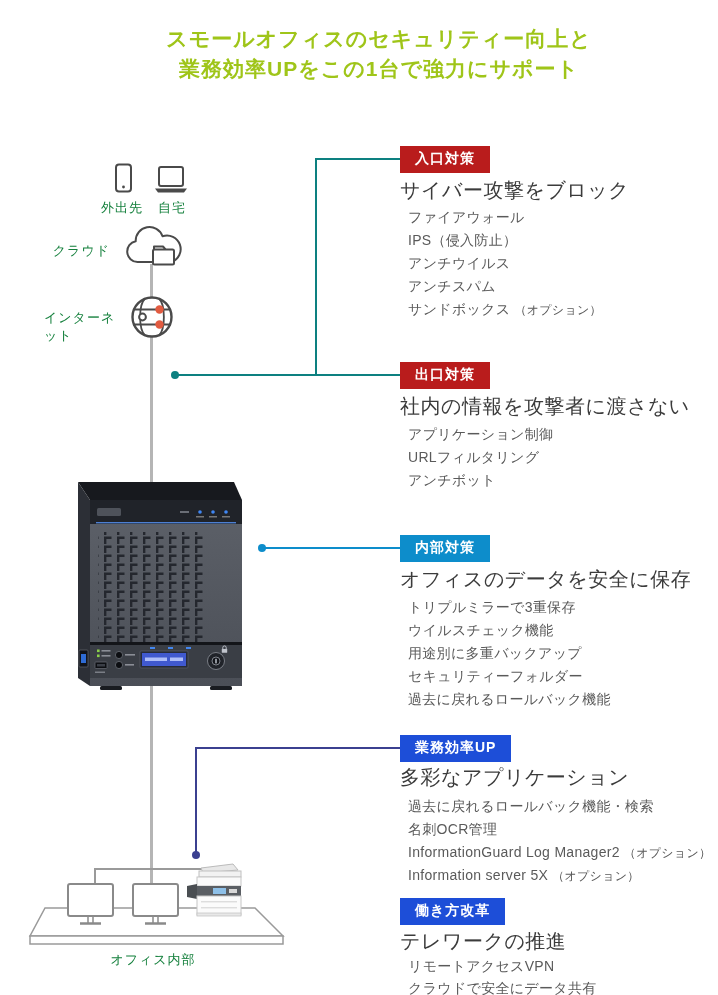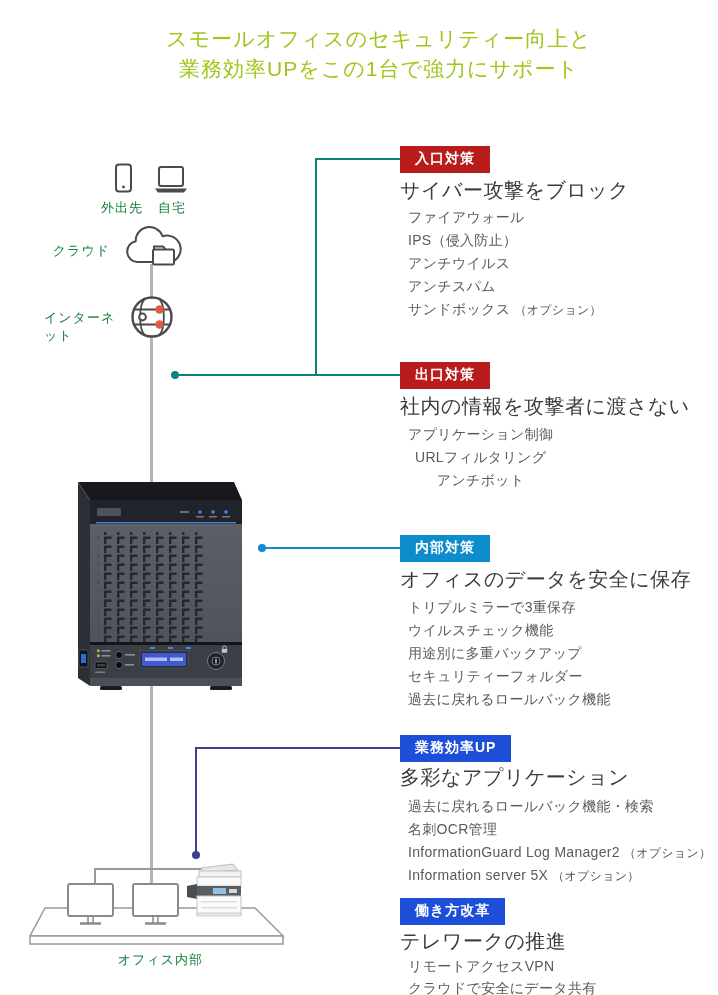--- a/index.html
+++ b/index.html
@@ -3,21 +3,21 @@
 <meta charset="utf-8">
 <style>
   html,body{margin:0;padding:0;background:#fff;}
   #canvas{
     position:relative;width:718px;height:995px;background:#fff;overflow:hidden;
     font-family:"Liberation Sans","DejaVu Sans",sans-serif;
   }
   
   .title{
     position:absolute;left:40px;right:0;top:24px;text-align:center;
-    color:#9fc519;font-weight:normal;font-size:21px;line-height:30px;letter-spacing:1px;
+    color:#9fc519;font-weight:bold;font-size:21px;line-height:30px;letter-spacing:1px;
   }
   
   .abs{position:absolute;}
   .label{
     position:absolute;color:#15803d;font-size:13px;letter-spacing:1px;text-align:center;
   }
   
   .gray-line{position:absolute;background:#b5b5b5;}
   .lan-line{position:absolute;background:#9a9a9a;}
   .conn{position:absolute;}
@@ -198,35 +198,35 @@
       <polygon points="159,24 169,22 169,37 159,35" fill="#4a4e52"></polygon>
       <rect x="169" y="24" width="44" height="10" fill="#5a5e63"></rect>
       <rect x="185" y="26" width="13" height="6" fill="#8ec0e8"></rect>
       <rect x="201" y="27" width="8" height="4" fill="#d8d8d8"></rect>
       <rect x="169" y="34" width="44" height="19" fill="#fbfbfb" stroke="#c6c6c6" stroke-width="1"></rect>
       <rect x="173" y="39" width="36" height="1.4" fill="#ddd"></rect>
       <rect x="173" y="45" width="36" height="1.4" fill="#ddd"></rect>
       <rect x="169" y="51" width="44" height="3" fill="#e8e8e8" stroke="#c6c6c6" stroke-width="0.8"></rect>
     </g>
   </svg>
-  <div class="label" style="left:103px;top:951px;width:100px;text-align:right;">オフィス内部</div>
+  <div class="label" style="left:103px;top:951px;width:100px;">オフィス内部</div>
 
   <div class="badge teal" style="top:146px;">入口対策</div>
   <div class="sec-heading" style="top:177px;">サイバー攻撃をブロック</div>
   <ul class="sec-list" style="top:206px;">
     <li><span>ファイアウォール</span><span class="note"></span></li>
     <li><span>IPS（侵入防止）</span><span class="note"></span></li>
     <li><span>アンチウイルス</span><span class="note"></span></li>
     <li><span>アンチスパム</span><span class="note"></span></li>
     <li><span>サンドボックス</span><span class="note">（オプション）</span></li>
   </ul>
 
   <div class="badge teal" style="top:362px;">出口対策</div>
   <div class="sec-heading" style="top:393px;">社内の情報を攻撃者に渡さない</div>
-  <ul class="sec-list" style="top:423px;text-align:center;">
+  <ul class="sec-list" style="top:423px;">
     <li><span>アプリケーション制御</span><span class="note"></span></li>
     <li><span>URLフィルタリング</span><span class="note"></span></li>
     <li><span>アンチボット</span><span class="note"></span></li>
   </ul>
 
   <div class="badge blue" style="top:535px;">内部対策</div>
   <div class="sec-heading" style="top:566px;">オフィスのデータを安全に保存</div>
   <ul class="sec-list" style="top:596px;">
     <li><span>トリプルミラーで3重保存</span><span class="note"></span></li>
     <li><span>ウイルスチェック機能</span><span class="note"></span></li>

